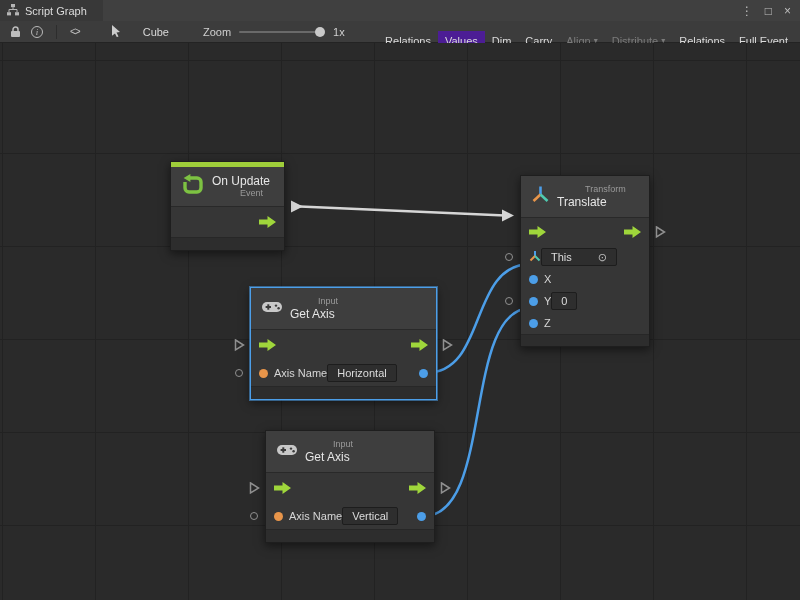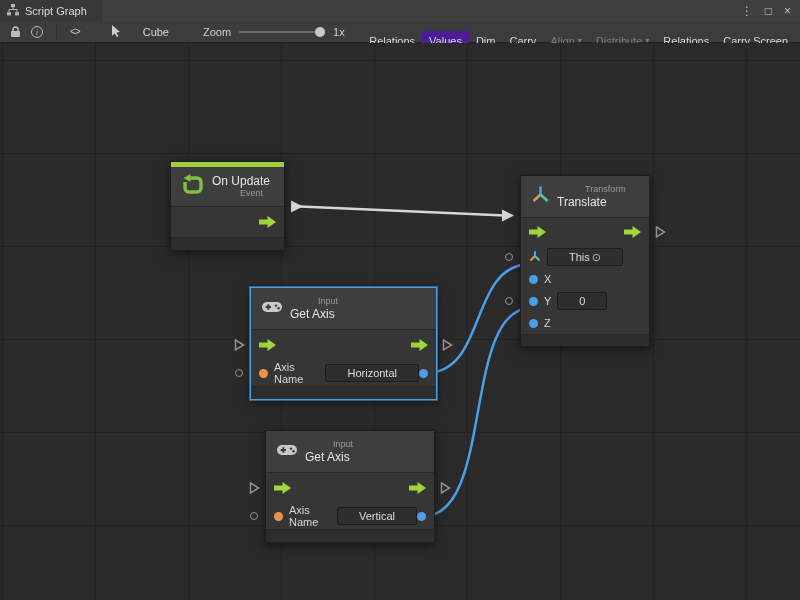--- a/index.html
+++ b/index.html
@@ -64,21 +64,21 @@
   .row { position:relative; display:flex; align-items:center; padding:0 8px; }
   .node-footer { background:#2d2d2d; border-top:1px solid #272727; }
   .arrow-out { margin-left:auto; display:flex; }
   .arrow-in { display:flex; }
   .dot { width:9px; height:9px; border-radius:50%; flex:0 0 auto; }
   .dot.blue { background:#4c9ee8; }
   .dot.orange { background:#e8954a; }
   .dot.right { margin-left:auto; }
   .port-label { font-size:11px; color:#d6d6d6; margin-left:6px; }
   .field { background:#2e2e2e; border:1px solid #1d1d1d; border-radius:2px;
-    padding:1px 21px; font-size:11px; color:#dcdcdc; margin-left:6px; line-height:14px; }
+    padding:1px 9px; font-size:11px; color:#dcdcdc; line-height:14px; }
   .this-field { display:flex; align-items:center; justify-content:space-between;
     width:76px; }
   .picker { color:#bdbdbd; font-size:11px; margin-left:6px; }
   .ext { position:absolute; top:50%; transform:translateY(-50%); display:flex; }
   .ext-left { left:-17px; }
   .ext-right { right:-17px; }
   .ext-circ { position:absolute; top:50%; transform:translateY(-50%);
     width:8px; height:8px; border:1.5px solid #8f8f8f; border-radius:50%; left:-16px; }
 </style>
 </head>
@@ -151,21 +151,21 @@
         <span class="dd-arrow">▾</span>
       </span>
       <span class="tb-btn disabled">
         <span>Distribute</span>
         <span class="dd-arrow">▾</span>
       </span>
       <span class="tb-btn">
         <span>Relations</span>
       </span>
       <span class="tb-btn">
-        <span>Carry Screen</span>
+        <span>Full Event</span>
       </span>
     </div>
   </div>
 
   <div class="canvas">
 
     <svg class="wires" width="800" height="557">
       <path d="M300 163.5 L505 172.5" stroke="#d6d6d6" stroke-width="2.5" fill="none"></path>
       <polygon points="291,157.5 303,163.5 291,169.5" fill="#d6d6d6"></polygon>
       <polygon points="502,166.5 514,172.5 502,178.5" fill="#d6d6d6"></polygon>

